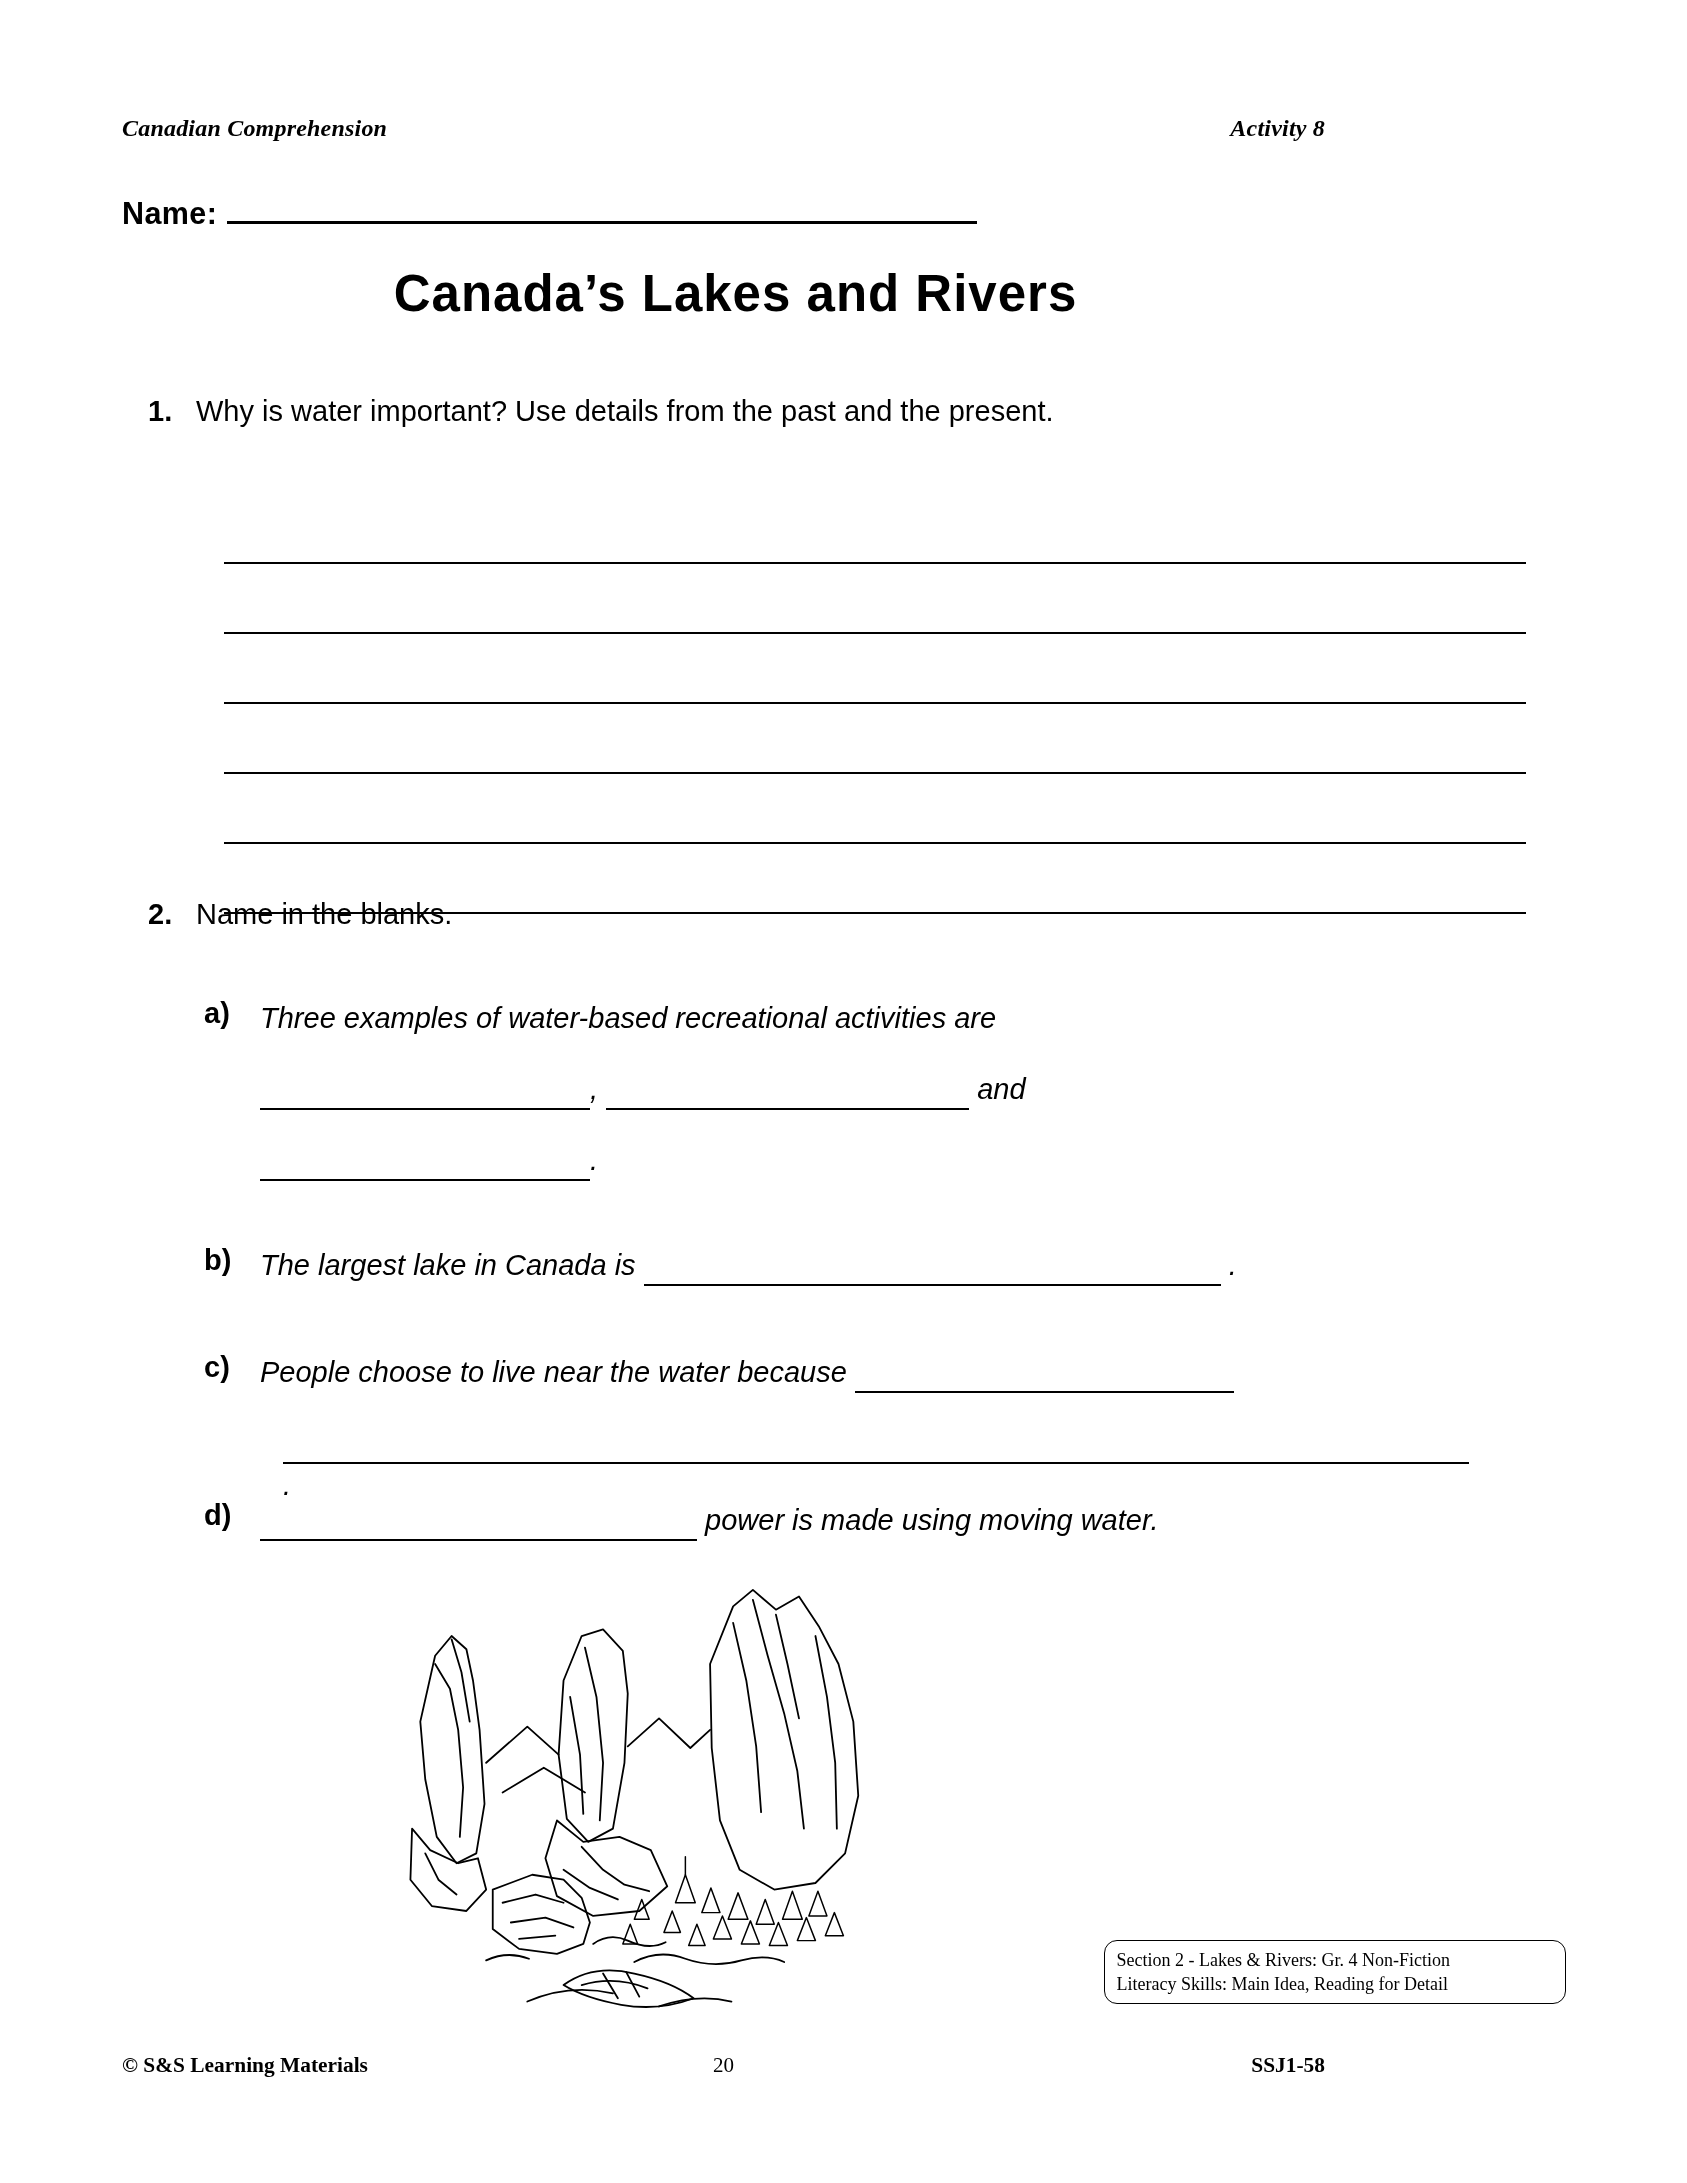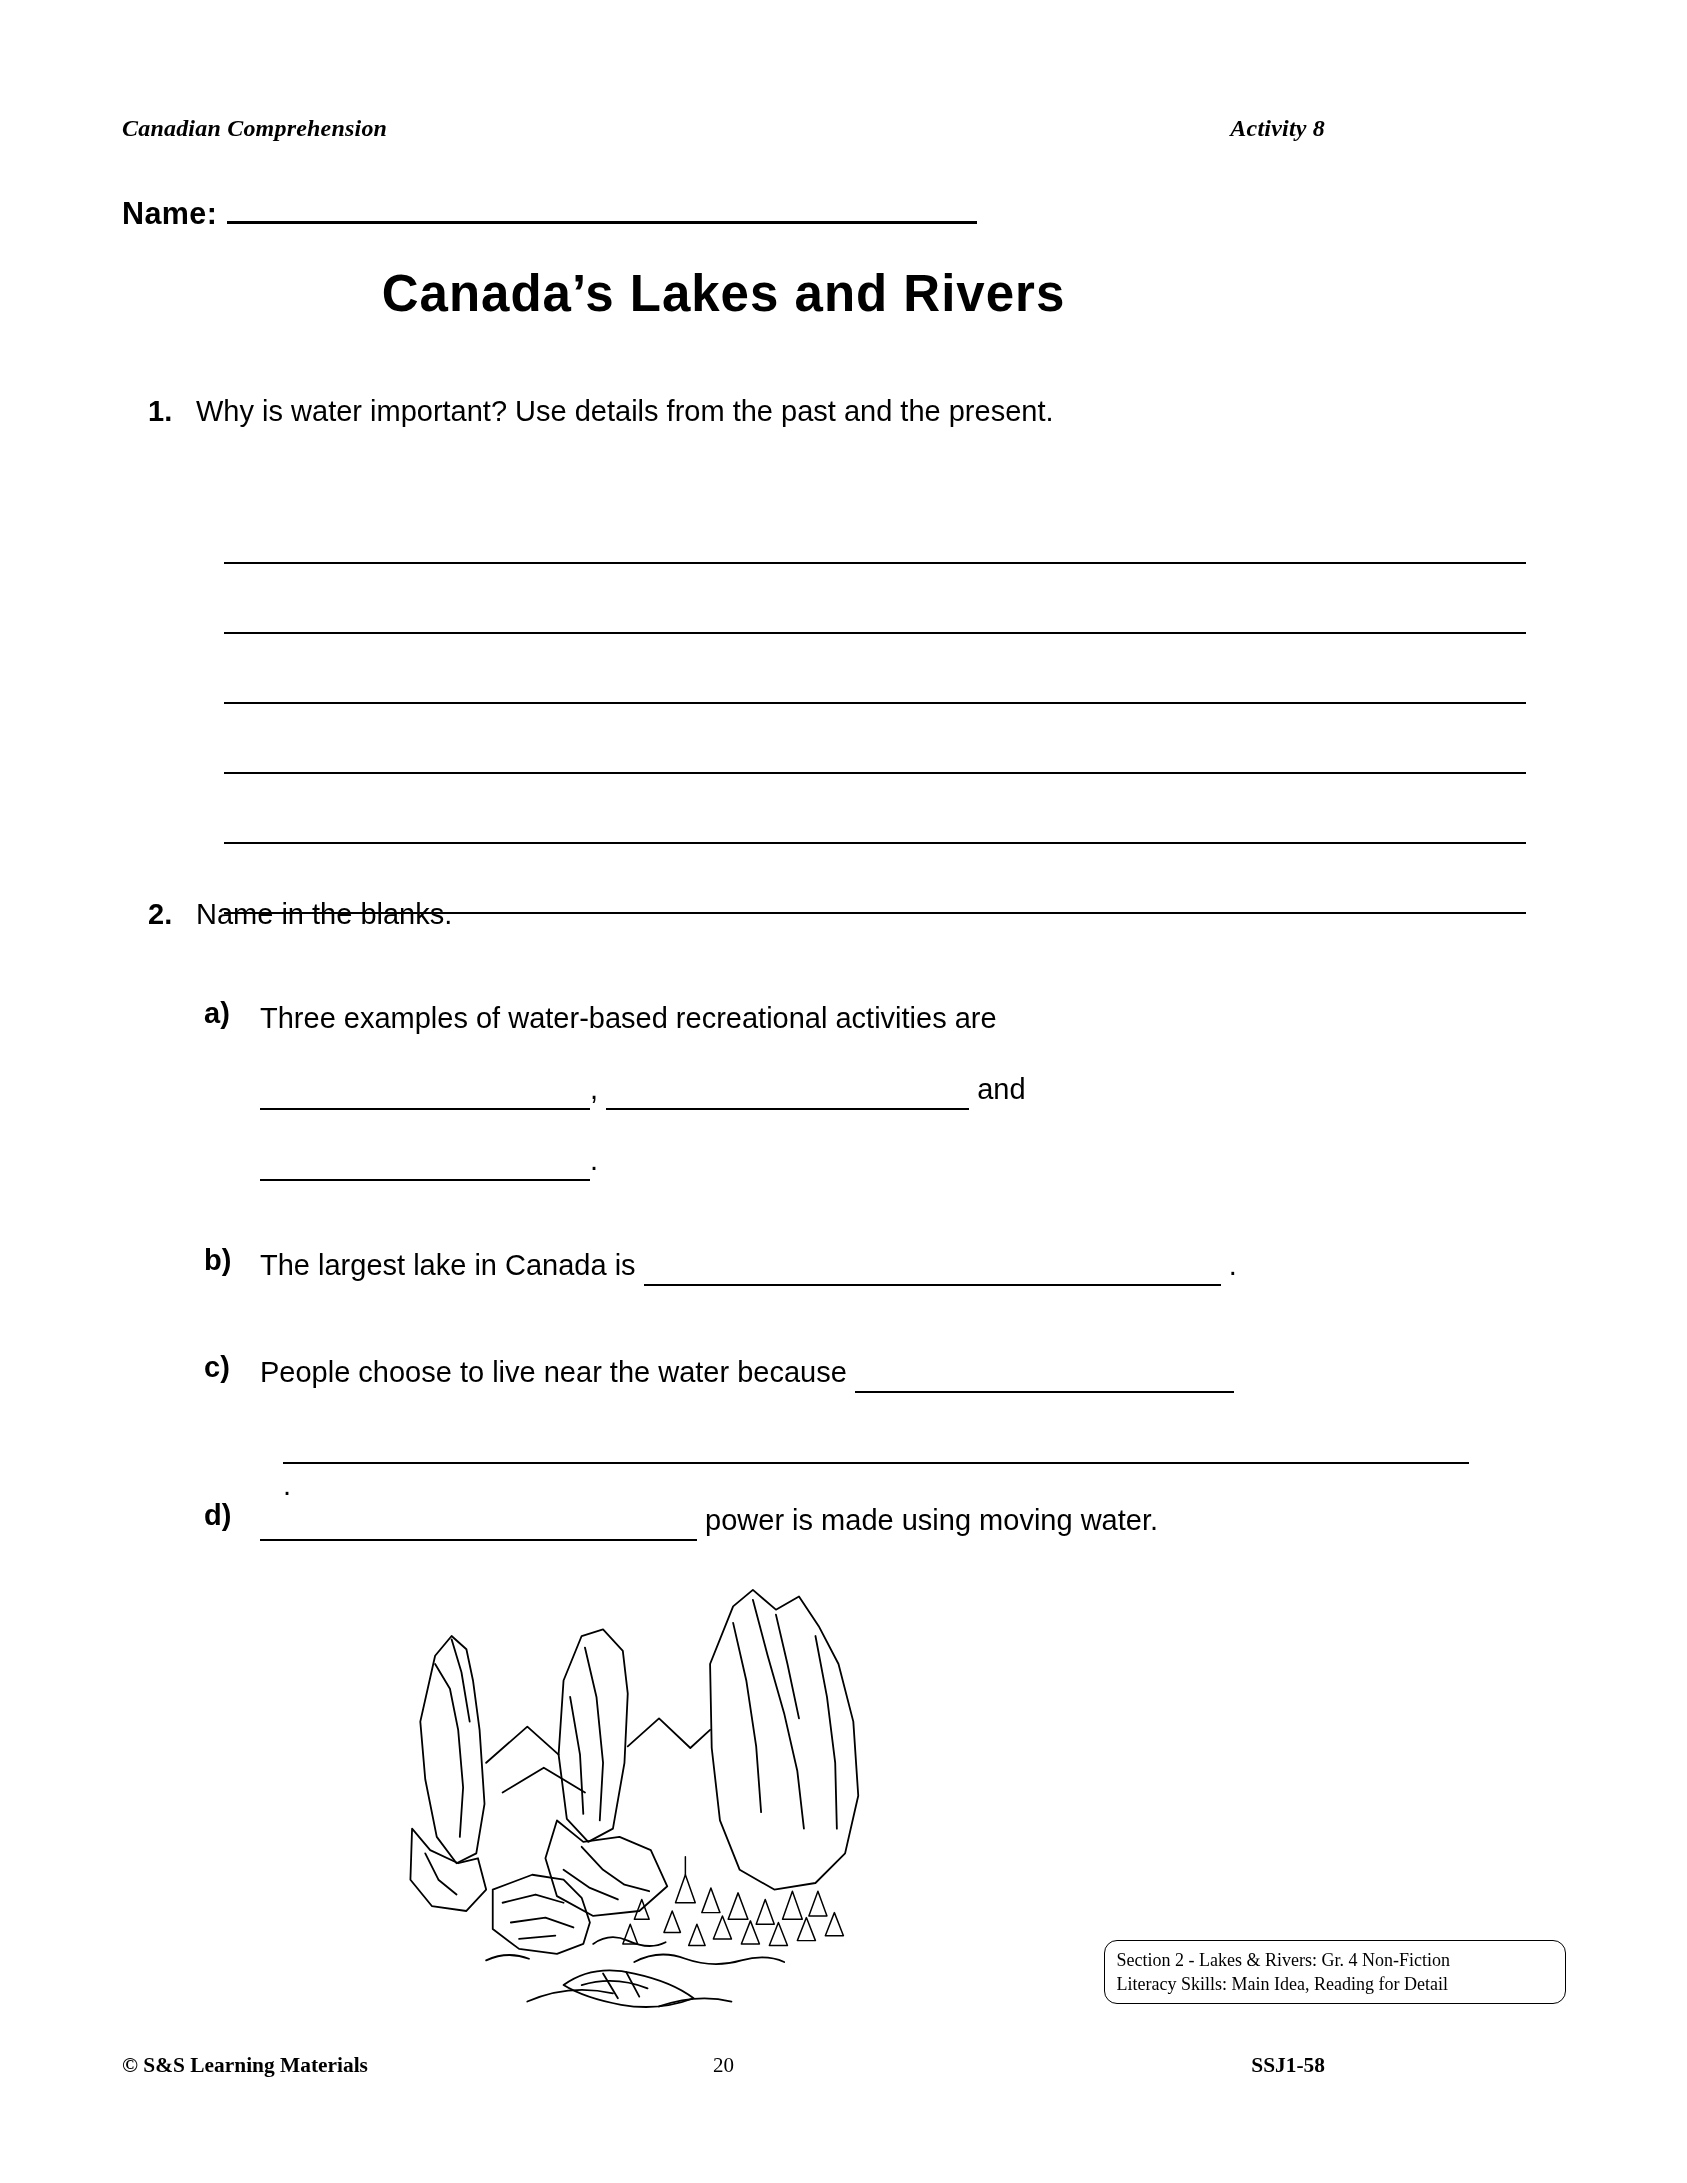--- a/index.html
+++ b/index.html
@@ -56,21 +56,21 @@
     width: 750px;
     margin-left: 10px;
     border-bottom: 3.3px solid #000;
     height: 28px;
   }
 
   
   .title {
     position: absolute;
     top: 264px;
-    left: 0;
+    left: 12px;
     width: 100%;
     text-align: center;
     font-size: 51px;
     font-weight: bold;
     letter-spacing: 1px;
   }
 
   
   .q1 {
     position: absolute;
@@ -111,21 +111,21 @@
     position: absolute;
     left: 204px;
     right: 115px;
     font-size: 29px;
   }
   .sub-row { display: flex; }
   .sub-letter {
     font-weight: bold;
     flex: 0 0 56px;
   }
-  .sub-body { flex: 1; line-height: 1.45; }
+  .sub-body { flex: 1; line-height: 1.45; font-style: italic; }
 
   .blank {
     display: inline-block;
     border-bottom: 2.5px solid #000;
     vertical-align: bottom;
     height: 28px;
   }
 
   
   .sub-a { top: 997px; }

